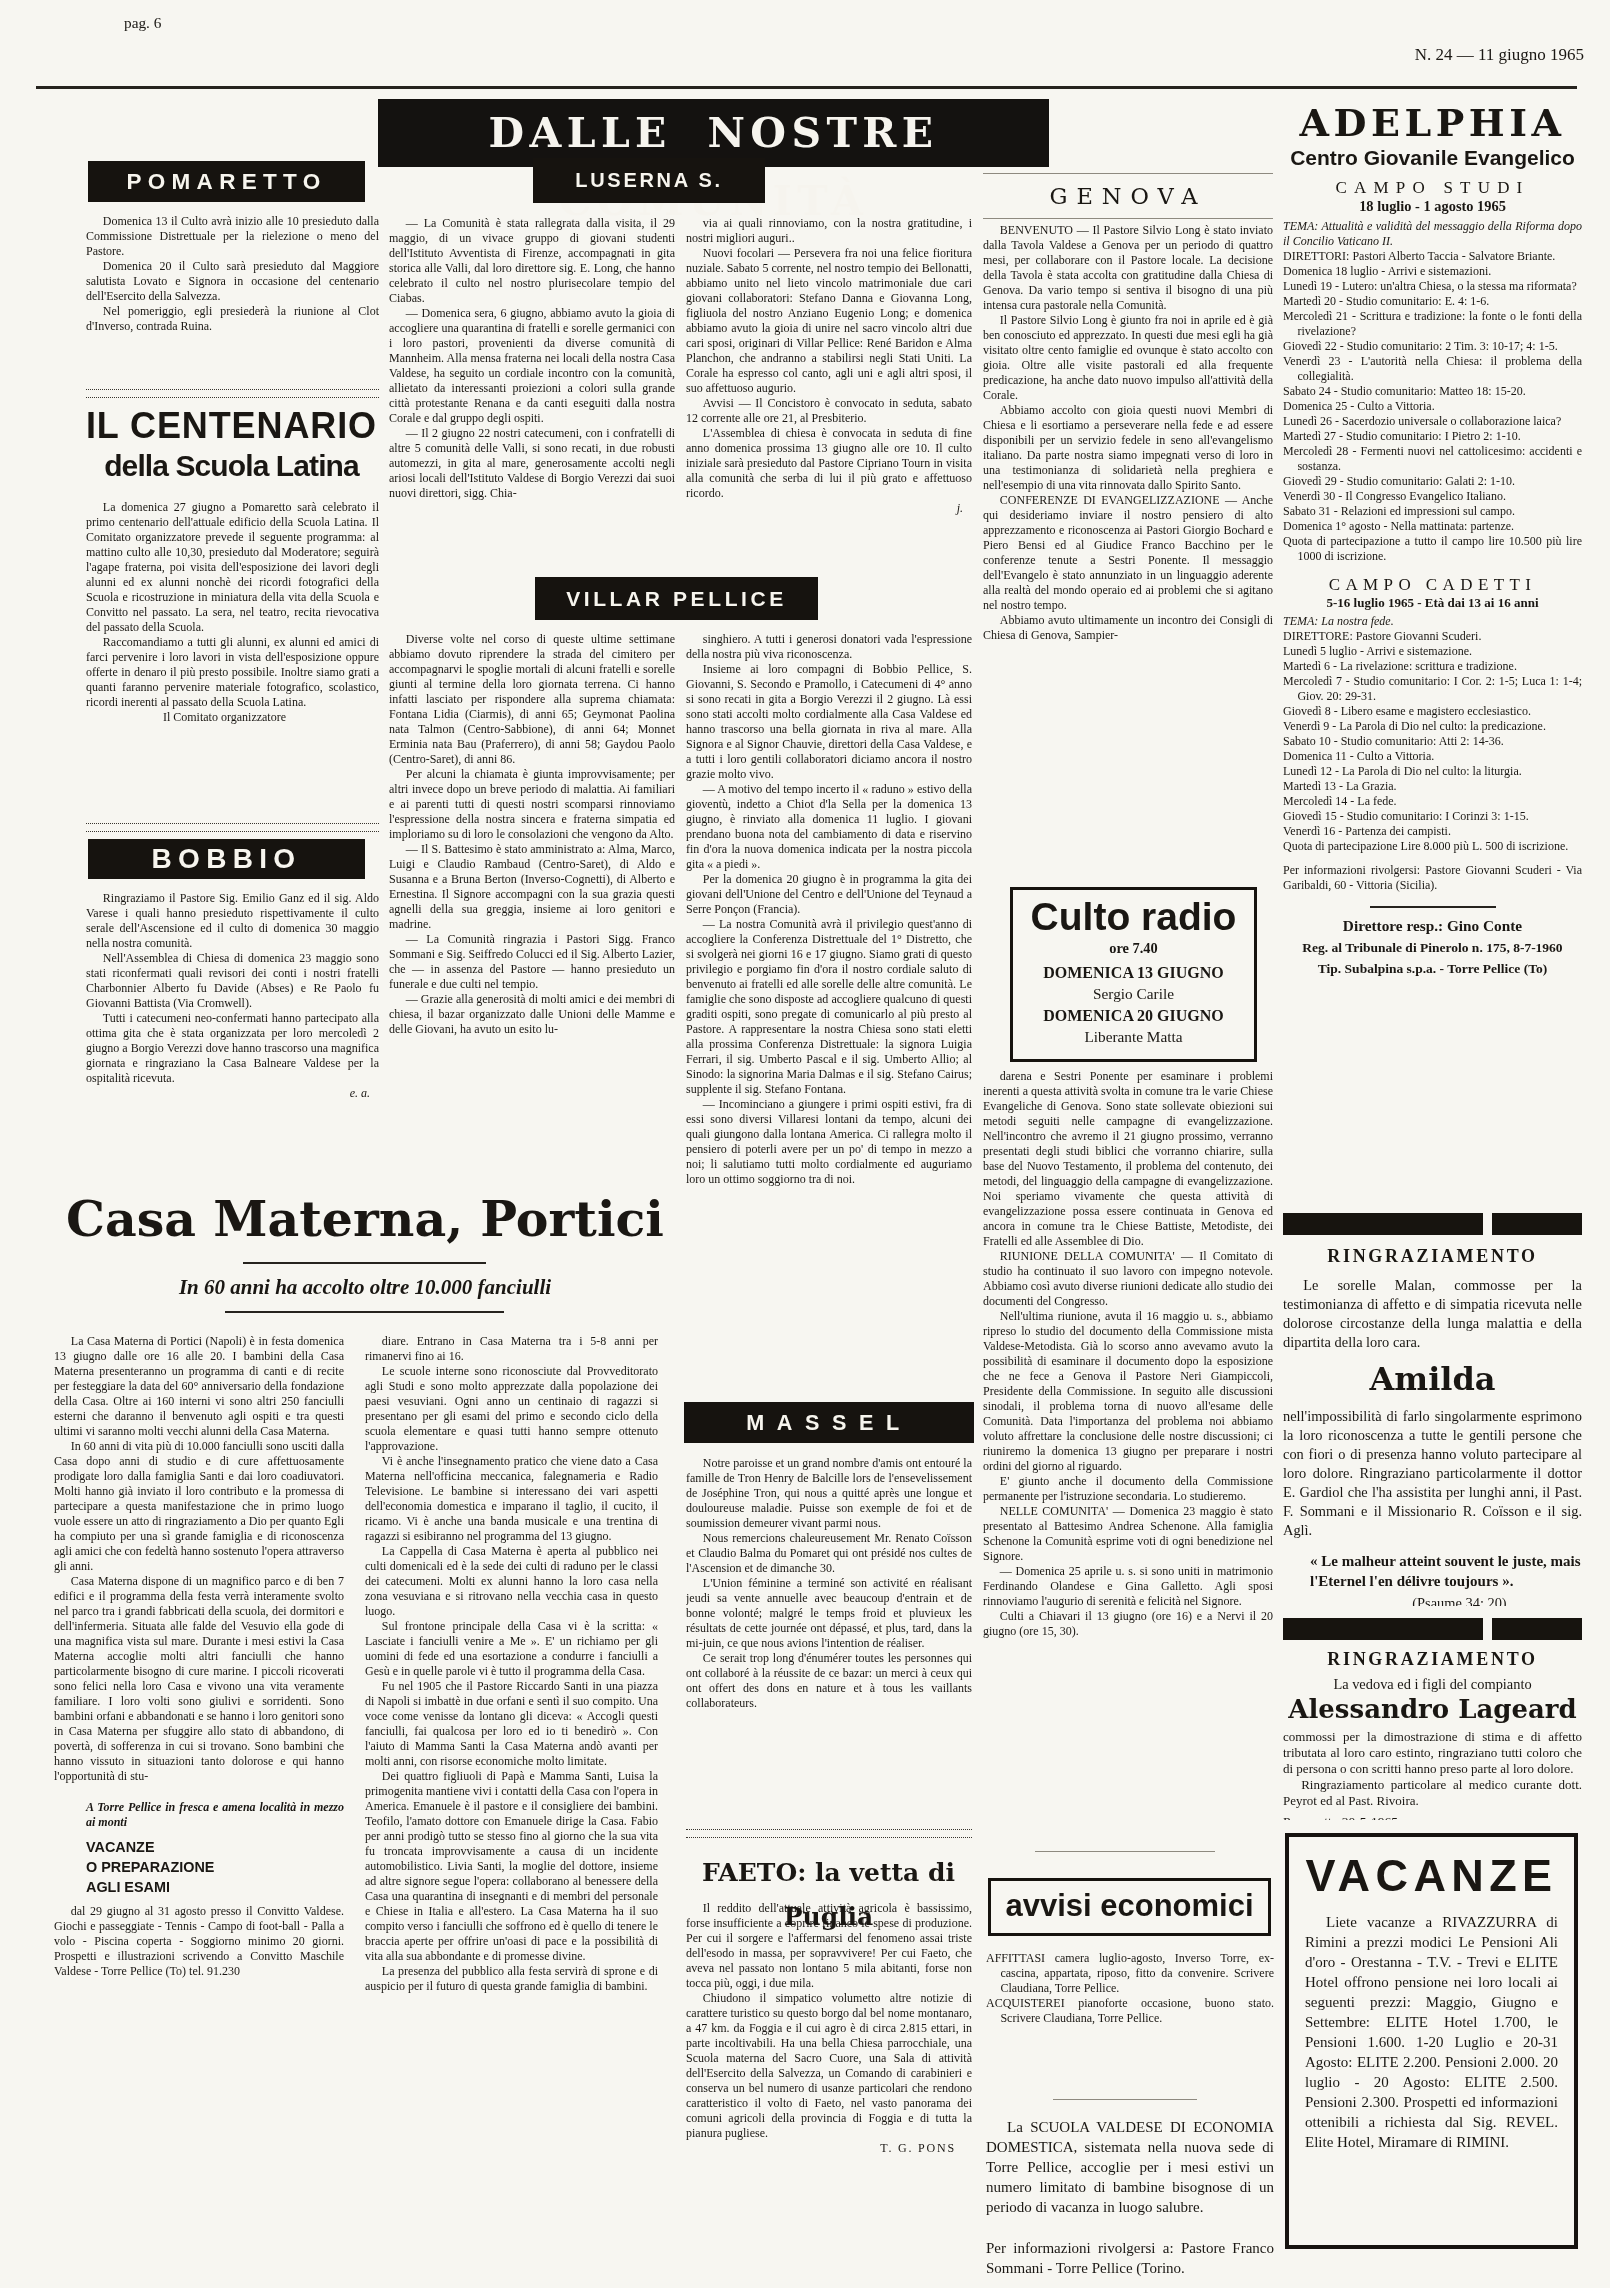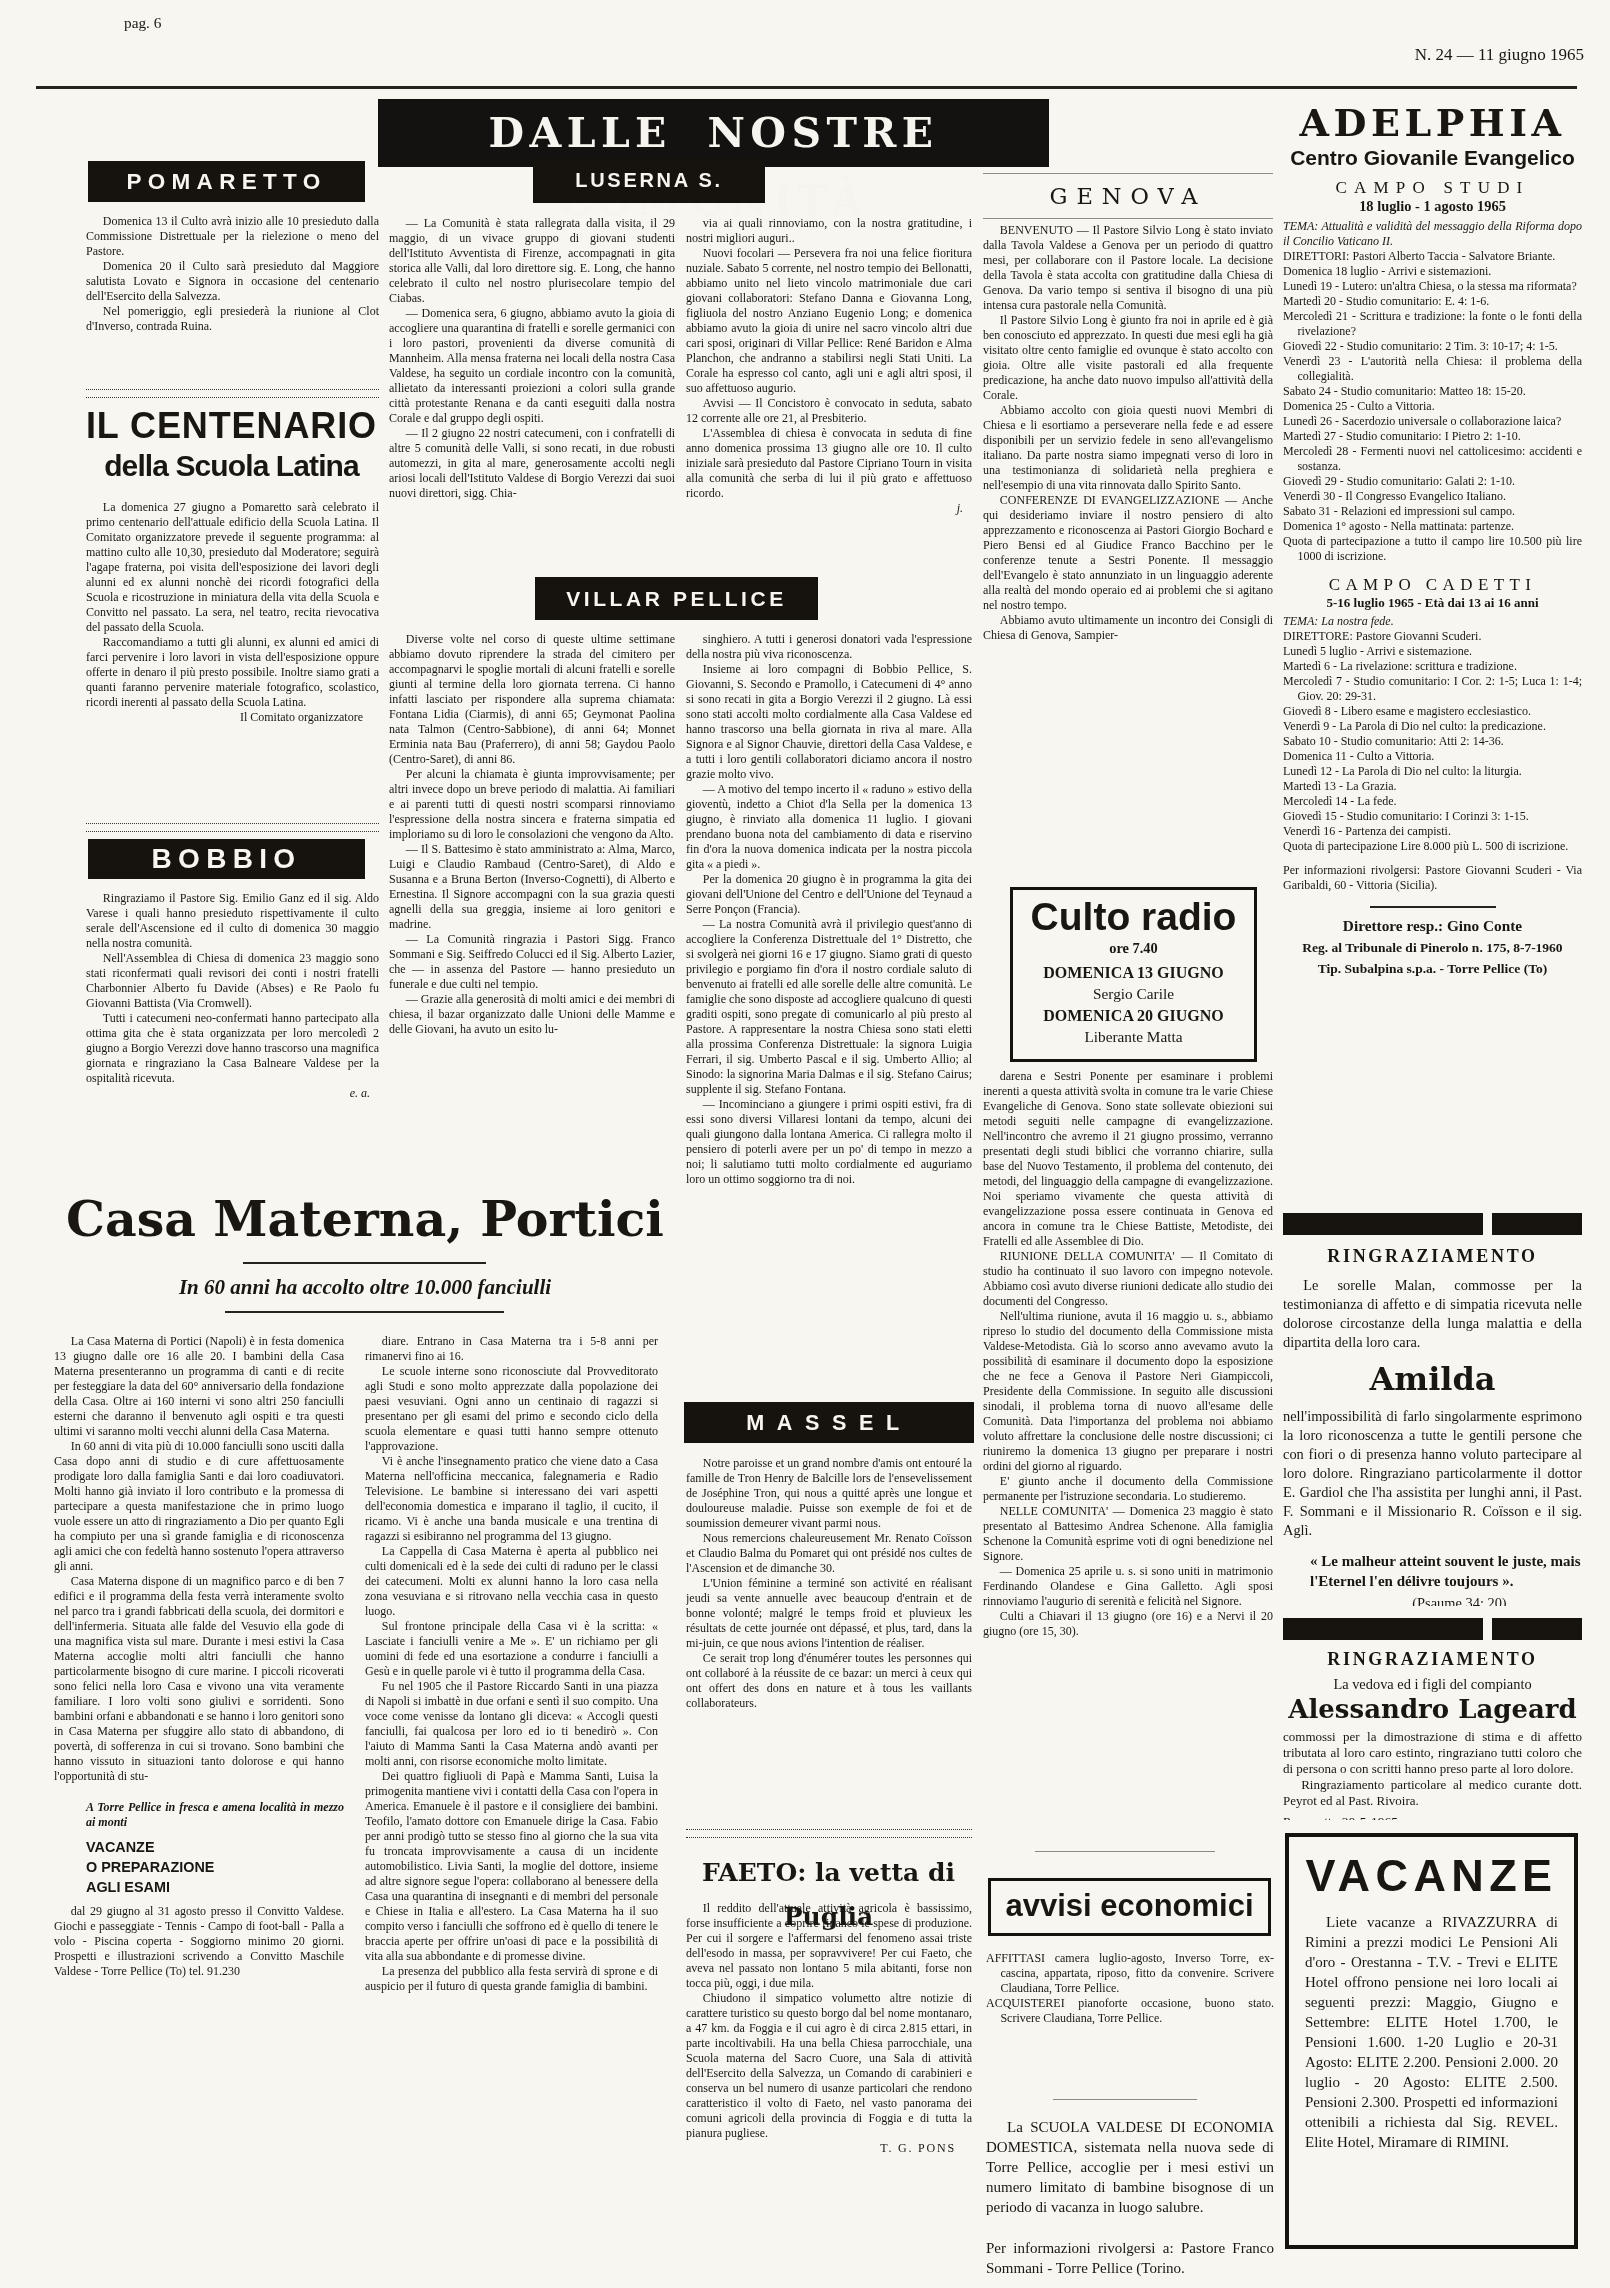--- a/index.html
+++ b/index.html
@@ -41,21 +41,21 @@
       <p class="">Domenica 13 il Culto avrà inizio alle 10 presieduto dalla Commissione Distrettuale per la rielezione o meno del Pastore.</p>
       <p class="">Domenica 20 il Culto sarà presieduto dal Maggiore salutista Lovato e Signora in occasione del centenario dell'Esercito della Salvezza.</p>
       <p class="">Nel pomeriggio, egli presiederà la riunione al Clot d'Inverso, contrada Ruina.</p>
     </div>
   <div class="abs dotrule" style="left:86px;top:389px;width:293px;"></div>
 
   <div class="abs head-sans" style="left:83px;top:405px;width:297px;font-size:36px;line-height:41px;letter-spacing:0.9px;">IL CENTENARIO</div>
   <div class="abs head-sans" style="left:83px;top:448px;width:297px;font-size:30px;line-height:36px;letter-spacing:-0.9px;">della Scuola Latina</div>
   <div class="abs txt" style="left:86px;top:500px;width:293px;height:317px;">
     <span><p class="">La domenica 27 giugno a Pomaretto sarà celebrato il primo centenario dell'attuale edificio della Scuola Latina. Il Comitato organizzatore prevede il seguente programma: al mattino culto alle 10,30, presieduto dal Moderatore; seguirà l'agape fraterna, poi visita dell'esposizione dei lavori degli alunni ed ex alunni nonchè dei ricordi fotografici della Scuola e ricostruzione in miniatura della vita della Scuola e Convitto nel passato. La sera, nel teatro, recita rievocativa del passato della Scuola.</p><p class="">Raccomandiamo a tutti gli alunni, ex alunni ed amici di farci pervenire i loro lavori in vista dell'esposizione oppure offerte in denaro il più presto possibile. Inoltre siamo grati a quanti faranno pervenire materiale fotografico, scolastico, ricordi inerenti al passato della Scuola Latina.</p></span>
-    <p class="sig" style="text-indent:0;">Il Comitato organizzatore</p>
+    <p class="sig" style="text-indent:0;text-align:center;">Il Comitato organizzatore</p>
   </div>
   <div class="abs dotrule" style="left:86px;top:823px;width:293px;"></div>
 
   <div class="abs banner" style="left:88px;top:839px;width:277px;height:40px;font-size:28px;line-height:40px;">BOBBIO PELLICE</div>
   <div class="abs txt" style="left:86px;top:891px;width:293px;height:293px;">
     <span><p class="">Ringraziamo il Pastore Sig. Emilio Ganz ed il sig. Aldo Varese i quali hanno presieduto rispettivamente il culto serale dell'Ascensione ed il culto di domenica 30 maggio nella nostra comunità.</p><p class="">Nell'Assemblea di Chiesa di domenica 23 maggio sono stati riconfermati quali revisori dei conti i nostri fratelli Charbonnier Alberto fu Davide (Abses) e Re Paolo fu Giovanni Battista (Via Cromwell).</p><p class="">Tutti i catecumeni neo-confermati hanno partecipato alla ottima gita che è stata organizzata per loro mercoledì 2 giugno a Borgio Verezzi dove hanno trascorso una magnifica giornata e ringraziano la Casa Balneare Valdese per la ospitalità ricevuta.</p></span>
     <p class="sig-it" style="text-indent:0;">e. a.</p>
   </div>
 
   <div class="abs banner" style="left:533px;top:158px;width:232px;height:45px;font-size:20px;line-height:45px;letter-spacing:2.7px;">LUSERNA S. GIOVANNI</div>

